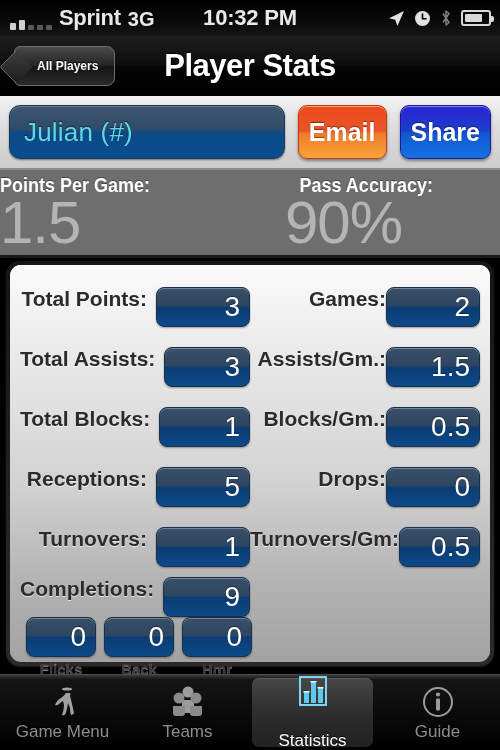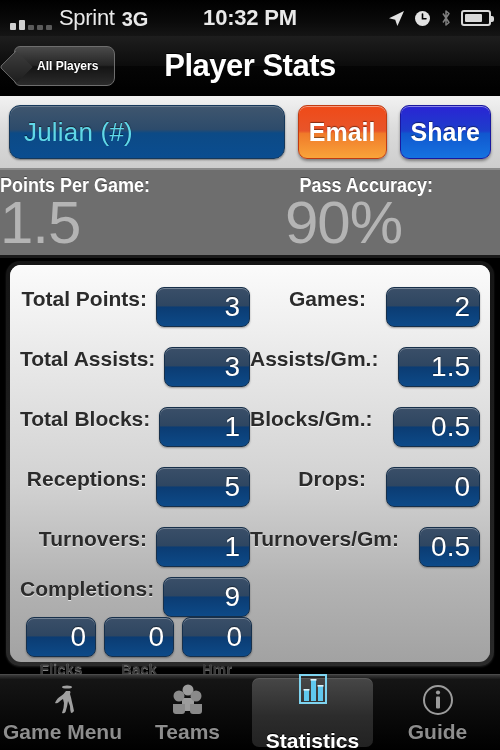--- a/index.html
+++ b/index.html
@@ -19,21 +19,21 @@
   }
   .sb-left{display:flex;align-items:flex-end;gap:7px;padding-left:10px;}
   .signal{display:flex;align-items:flex-end;gap:3px;height:16px;}
   .signal i{display:block;width:6px;border-radius:1px;background:#cfcfcf;}
   .signal i:nth-child(1){height:7px;}
   .signal i:nth-child(2){height:10px;}
   .signal i.dim{background:#5a5a5a;}
   .signal i:nth-child(3){height:5px;}
   .signal i:nth-child(4){height:5px;}
   .signal i:nth-child(5){height:5px;}
-  .carrier{font-size:22px;font-weight:normal;letter-spacing:-.3px;line-height:1;padding-bottom:1px;}
+  .carrier{font-size:22px;font-weight:bold;letter-spacing:-.3px;line-height:1;padding-bottom:1px;}
   .netw{font-size:20px;font-weight:bold;line-height:1;padding-bottom:1px;}
   .sb-center{position:absolute;left:0;right:0;text-align:center;font-size:22px;font-weight:bold;letter-spacing:-.2px;}
   .sb-right{margin-left:auto;display:flex;align-items:center;gap:9px;padding-right:9px;}
   .ic{display:block;}
   .battery{width:30px;height:16px;border:2px solid #d8d8d8;border-radius:3px;position:relative;}
   .battery:after{content:"";position:absolute;right:-5px;top:4px;width:3px;height:6px;background:#d8d8d8;border-radius:0 2px 2px 0;}
   .battery .fill{position:absolute;left:2px;top:2px;bottom:2px;width:17px;background:#d8d8d8;border-radius:1px;}
 
   
   .navbar{
@@ -144,21 +144,21 @@
   .sbox{
     width:94px;height:40px;border-radius:8px;
     display:flex;align-items:center;justify-content:flex-end;
     padding-right:9px;
     background:linear-gradient(to bottom,#3a4f68 0%,#2e4661 47%,#0b3c73 50%,#0d4a88 100%);
     border:1px solid #17304b;
     box-shadow:inset 0 1px 0 rgba(255,255,255,.30), 0 1px 2px rgba(0,0,0,.35);
     color:#fff;font-size:28px;line-height:1;
     text-shadow:0 -1px 1px rgba(0,0,0,.45);
   }
-  .shalf.right .slabel{padding-right:20px;}
+  .shalf.right .slabel{padding-right:0;}
   .shalf.right .sbox{width:94px;}
 
   
   .crow{display:flex;align-items:flex-start;height:62px;flex-direction:column;}
   .cmain{width:50%;display:flex;align-items:flex-start;}
   .cextras{width:50%;display:flex;align-items:flex-start;gap:8px;padding-left:6px;}
   .cbox-wrap{display:flex;flex-direction:column;align-items:center;width:70px;}
   .cbox{
     width:70px;height:40px;border-radius:8px;
     display:flex;align-items:center;justify-content:flex-end;padding-right:9px;
@@ -179,21 +179,21 @@
     border-top:1px solid #4a4a4a;
     display:flex;
   }
   .tab{
     flex:1;display:flex;flex-direction:column;align-items:center;justify-content:center;
     gap:2px;margin:3px 2px;border-radius:7px;
   }
   .tab.selected{background:linear-gradient(to bottom,#474747 0%,#2c2c2c 55%,#222 100%);
     box-shadow:inset 0 1px 0 rgba(255,255,255,.1);gap:24px;}
   .tabicon{height:36px;display:flex;align-items:center;justify-content:center;}
-  .tablabel{font-size:21px;font-weight:bold;color:#8e8e8e;text-shadow:0 -1px 0 #000;text-align:right;}
+  .tablabel{font-size:17px;font-weight:normal;color:#8e8e8e;text-shadow:0 -1px 0 #000;text-align:right;}
   .tab.selected .tablabel{color:#fff;}
 </style>
 </head>
 <body>
 
 <div id="app">
 
   <div class="statusbar">
     <div class="sb-left">
       <span class="signal">

